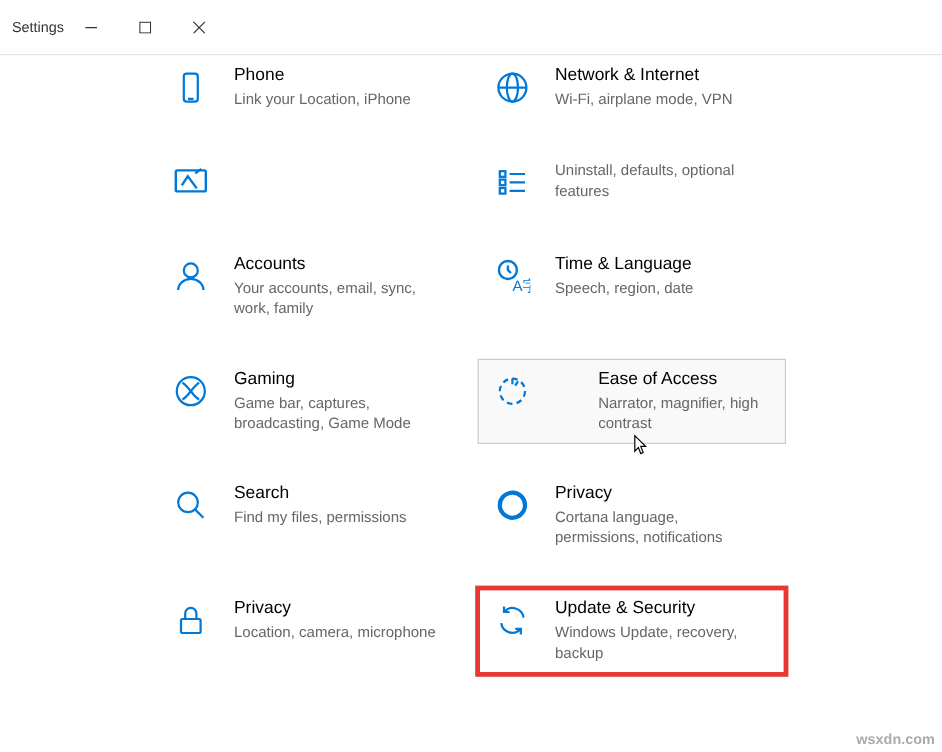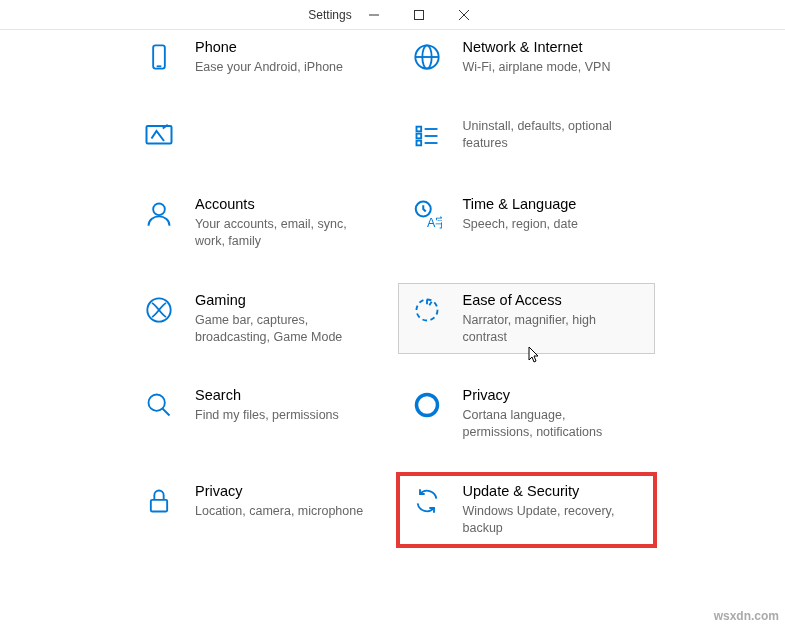--- a/index.html
+++ b/index.html
@@ -5,24 +5,24 @@
   * { box-sizing: border-box; margin: 0; padding: 0; }
   body {
     font-family: "Segoe UI", -apple-system, sans-serif;
     background: #fff;
     width: 785px;
     height: 627px;
     overflow: hidden;
     position: relative;
   }
   .titlebar {
-    height: 30px;
+    height: 46px;
     display: flex;
     align-items: center;
-    justify-content: center;
+    justify-content: flex-start;
     padding-left: 10px;
     border-bottom: 1px solid #e5e5e5;
     font-size: 12px;
     color: #333;
   }
   .win-controls { display: flex; }
   .win-btn {
     width: 45px;
     height: 30px;
     display: flex;
@@ -43,20 +43,21 @@
   .tile {
     display: flex;
     align-items: flex-start;
     padding: 8px 10px;
     border: 1px solid transparent;
     position: relative;
   }
   .tile.hovered {
     border: 1px solid #ccc;
     background: #f9f9f9;
+    gap: 36px;
   }
   .tile.highlighted {
     outline: 4px solid #e53935;
     outline-offset: -2px;
   }
   .icon-col {
     width: 36px;
     height: 36px;
     flex-shrink: 0;
     display: flex;
@@ -125,21 +126,21 @@
 
     <div class="tile">
       <div class="icon-col">
         <svg width="28" height="28" viewBox="0 0 24 24">
             <rect x="7" y="2" width="10" height="20" rx="2"></rect>
             <line x1="10" y1="20" x2="14" y2="20"></line>
           </svg>
       </div>
       <div>
         <div class="tile-title">Phone</div>
-        <div class="tile-sub">Ease your Android, iPhone</div>
+        <div class="tile-sub">Link your Location, iPhone</div>
       </div>
     </div>
 
     <div class="tile">
       <div class="icon-col">
         <svg width="28" height="28" viewBox="0 0 24 24">
             <circle cx="12" cy="12" r="10"></circle>
             <line x1="2" y1="12" x2="22" y2="12"></line>
             <ellipse cx="12" cy="12" rx="4" ry="10"></ellipse>
           </svg>

